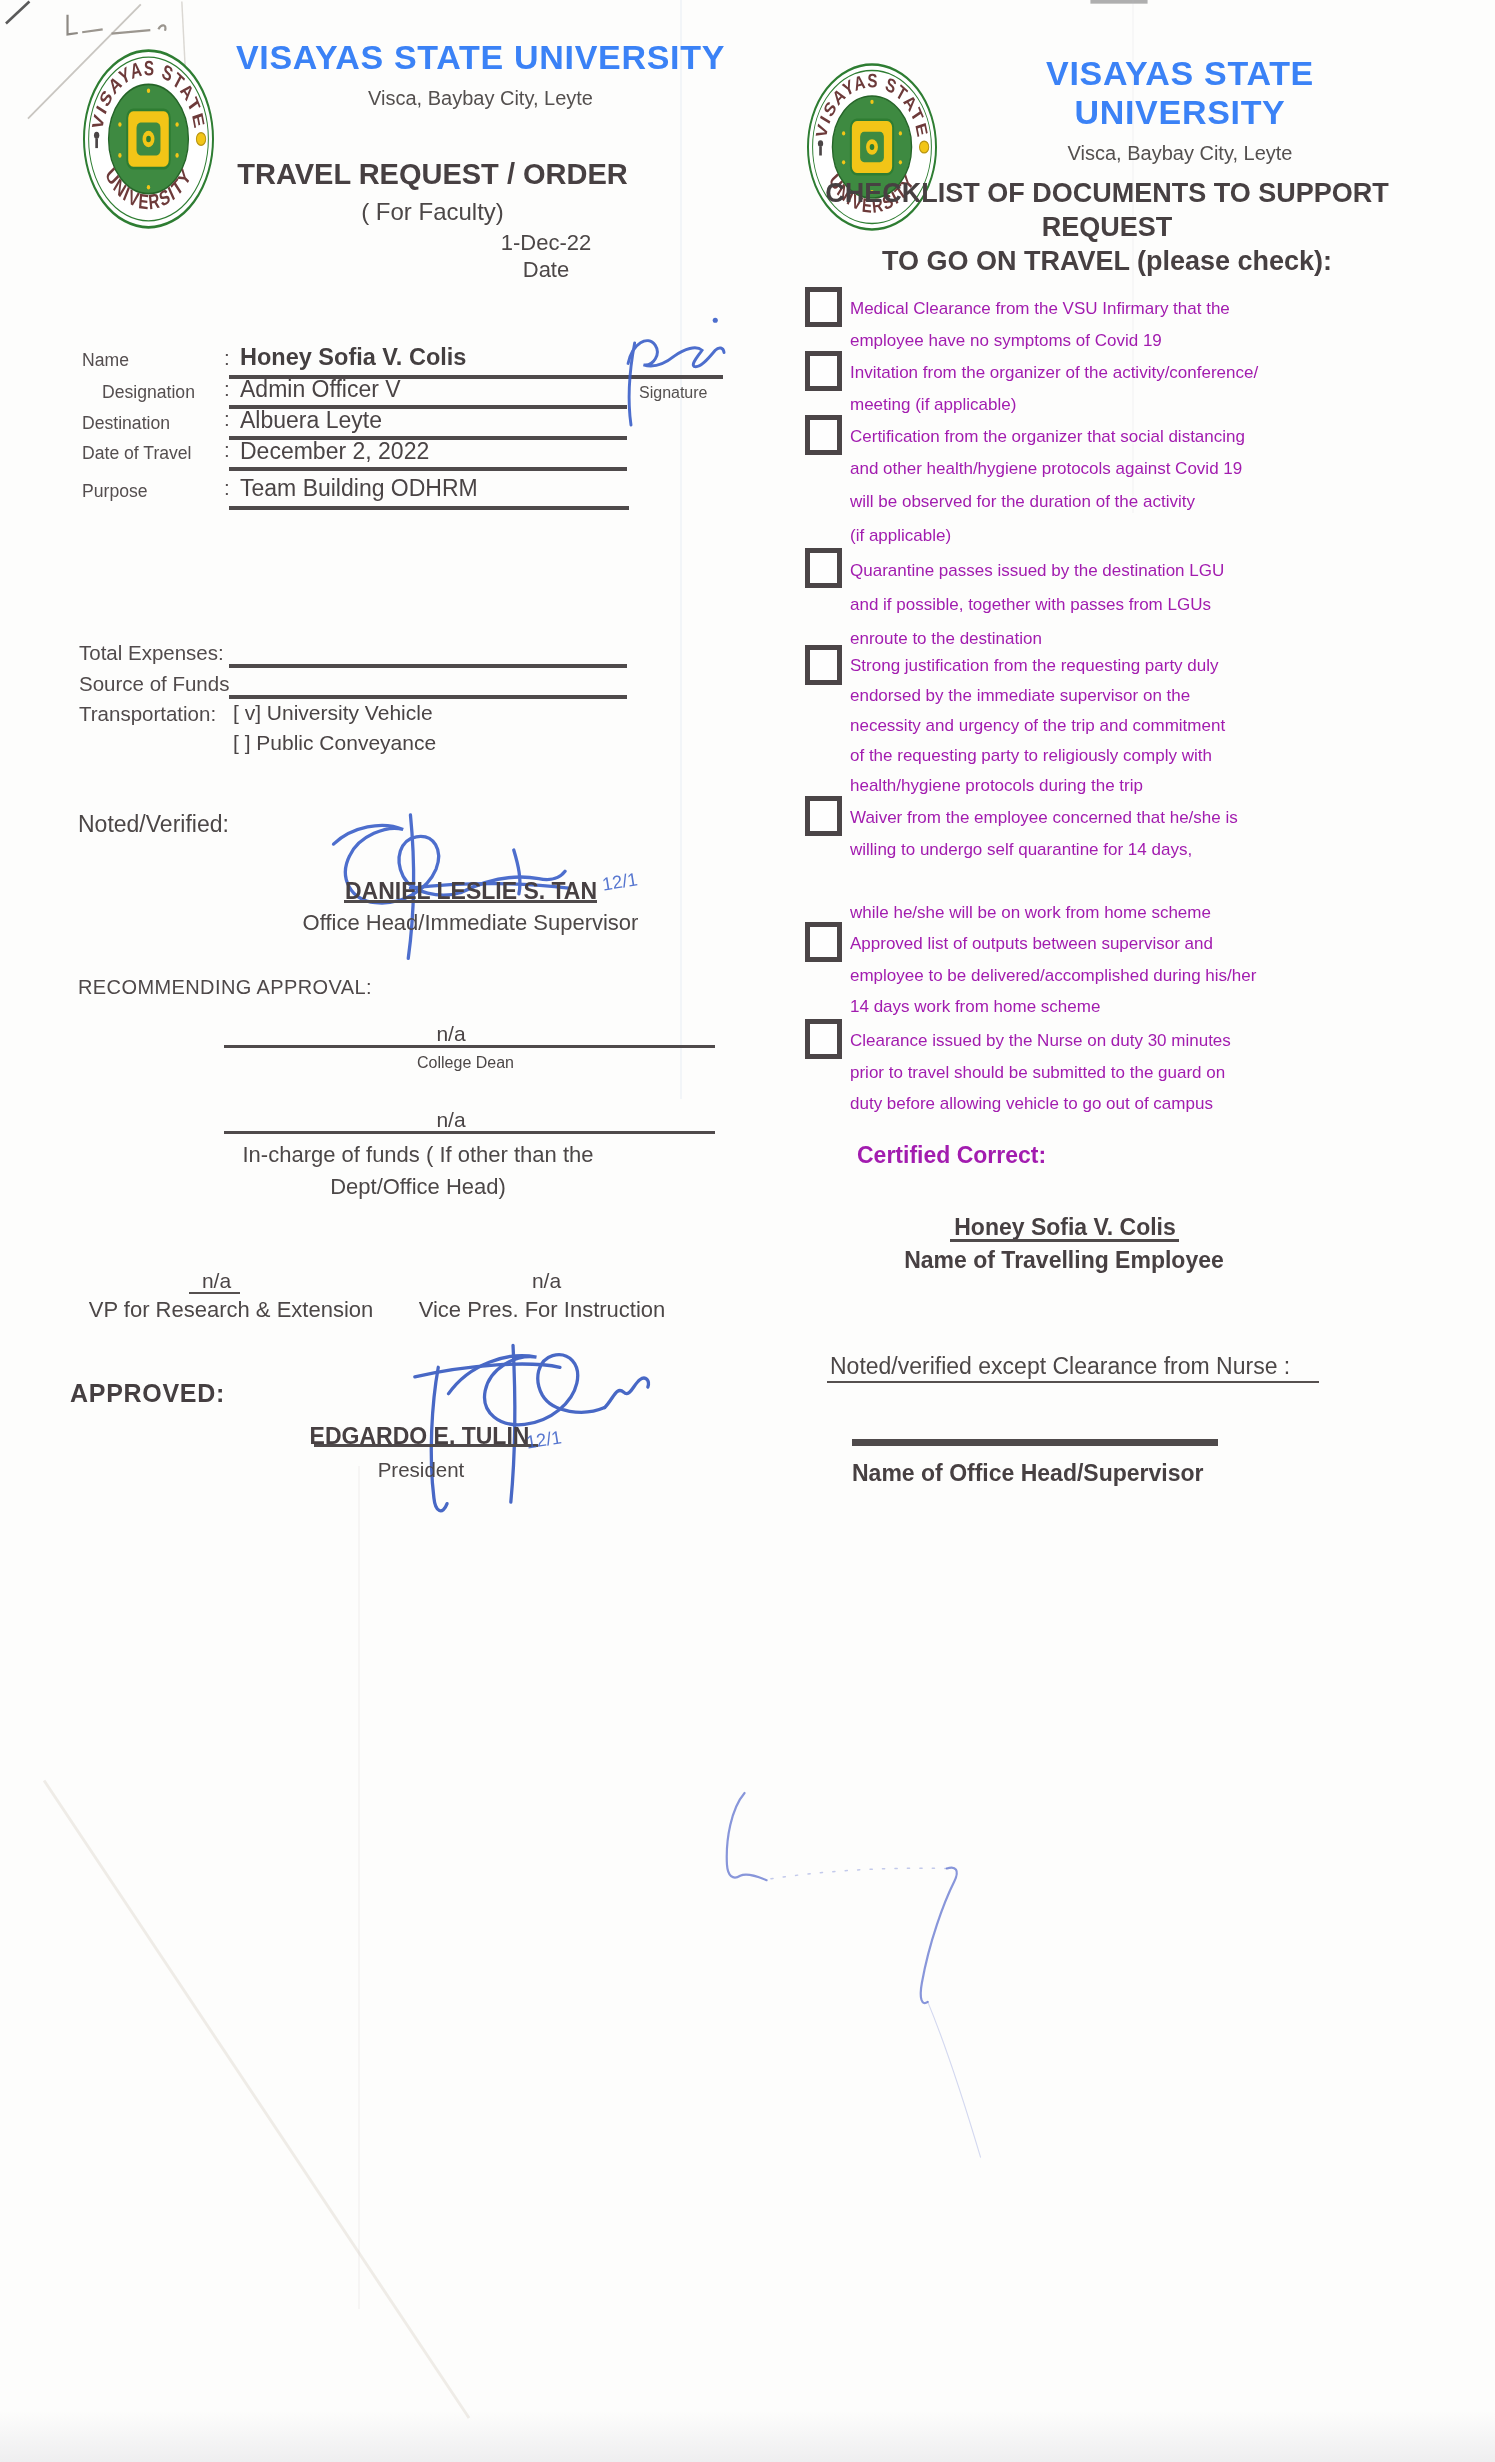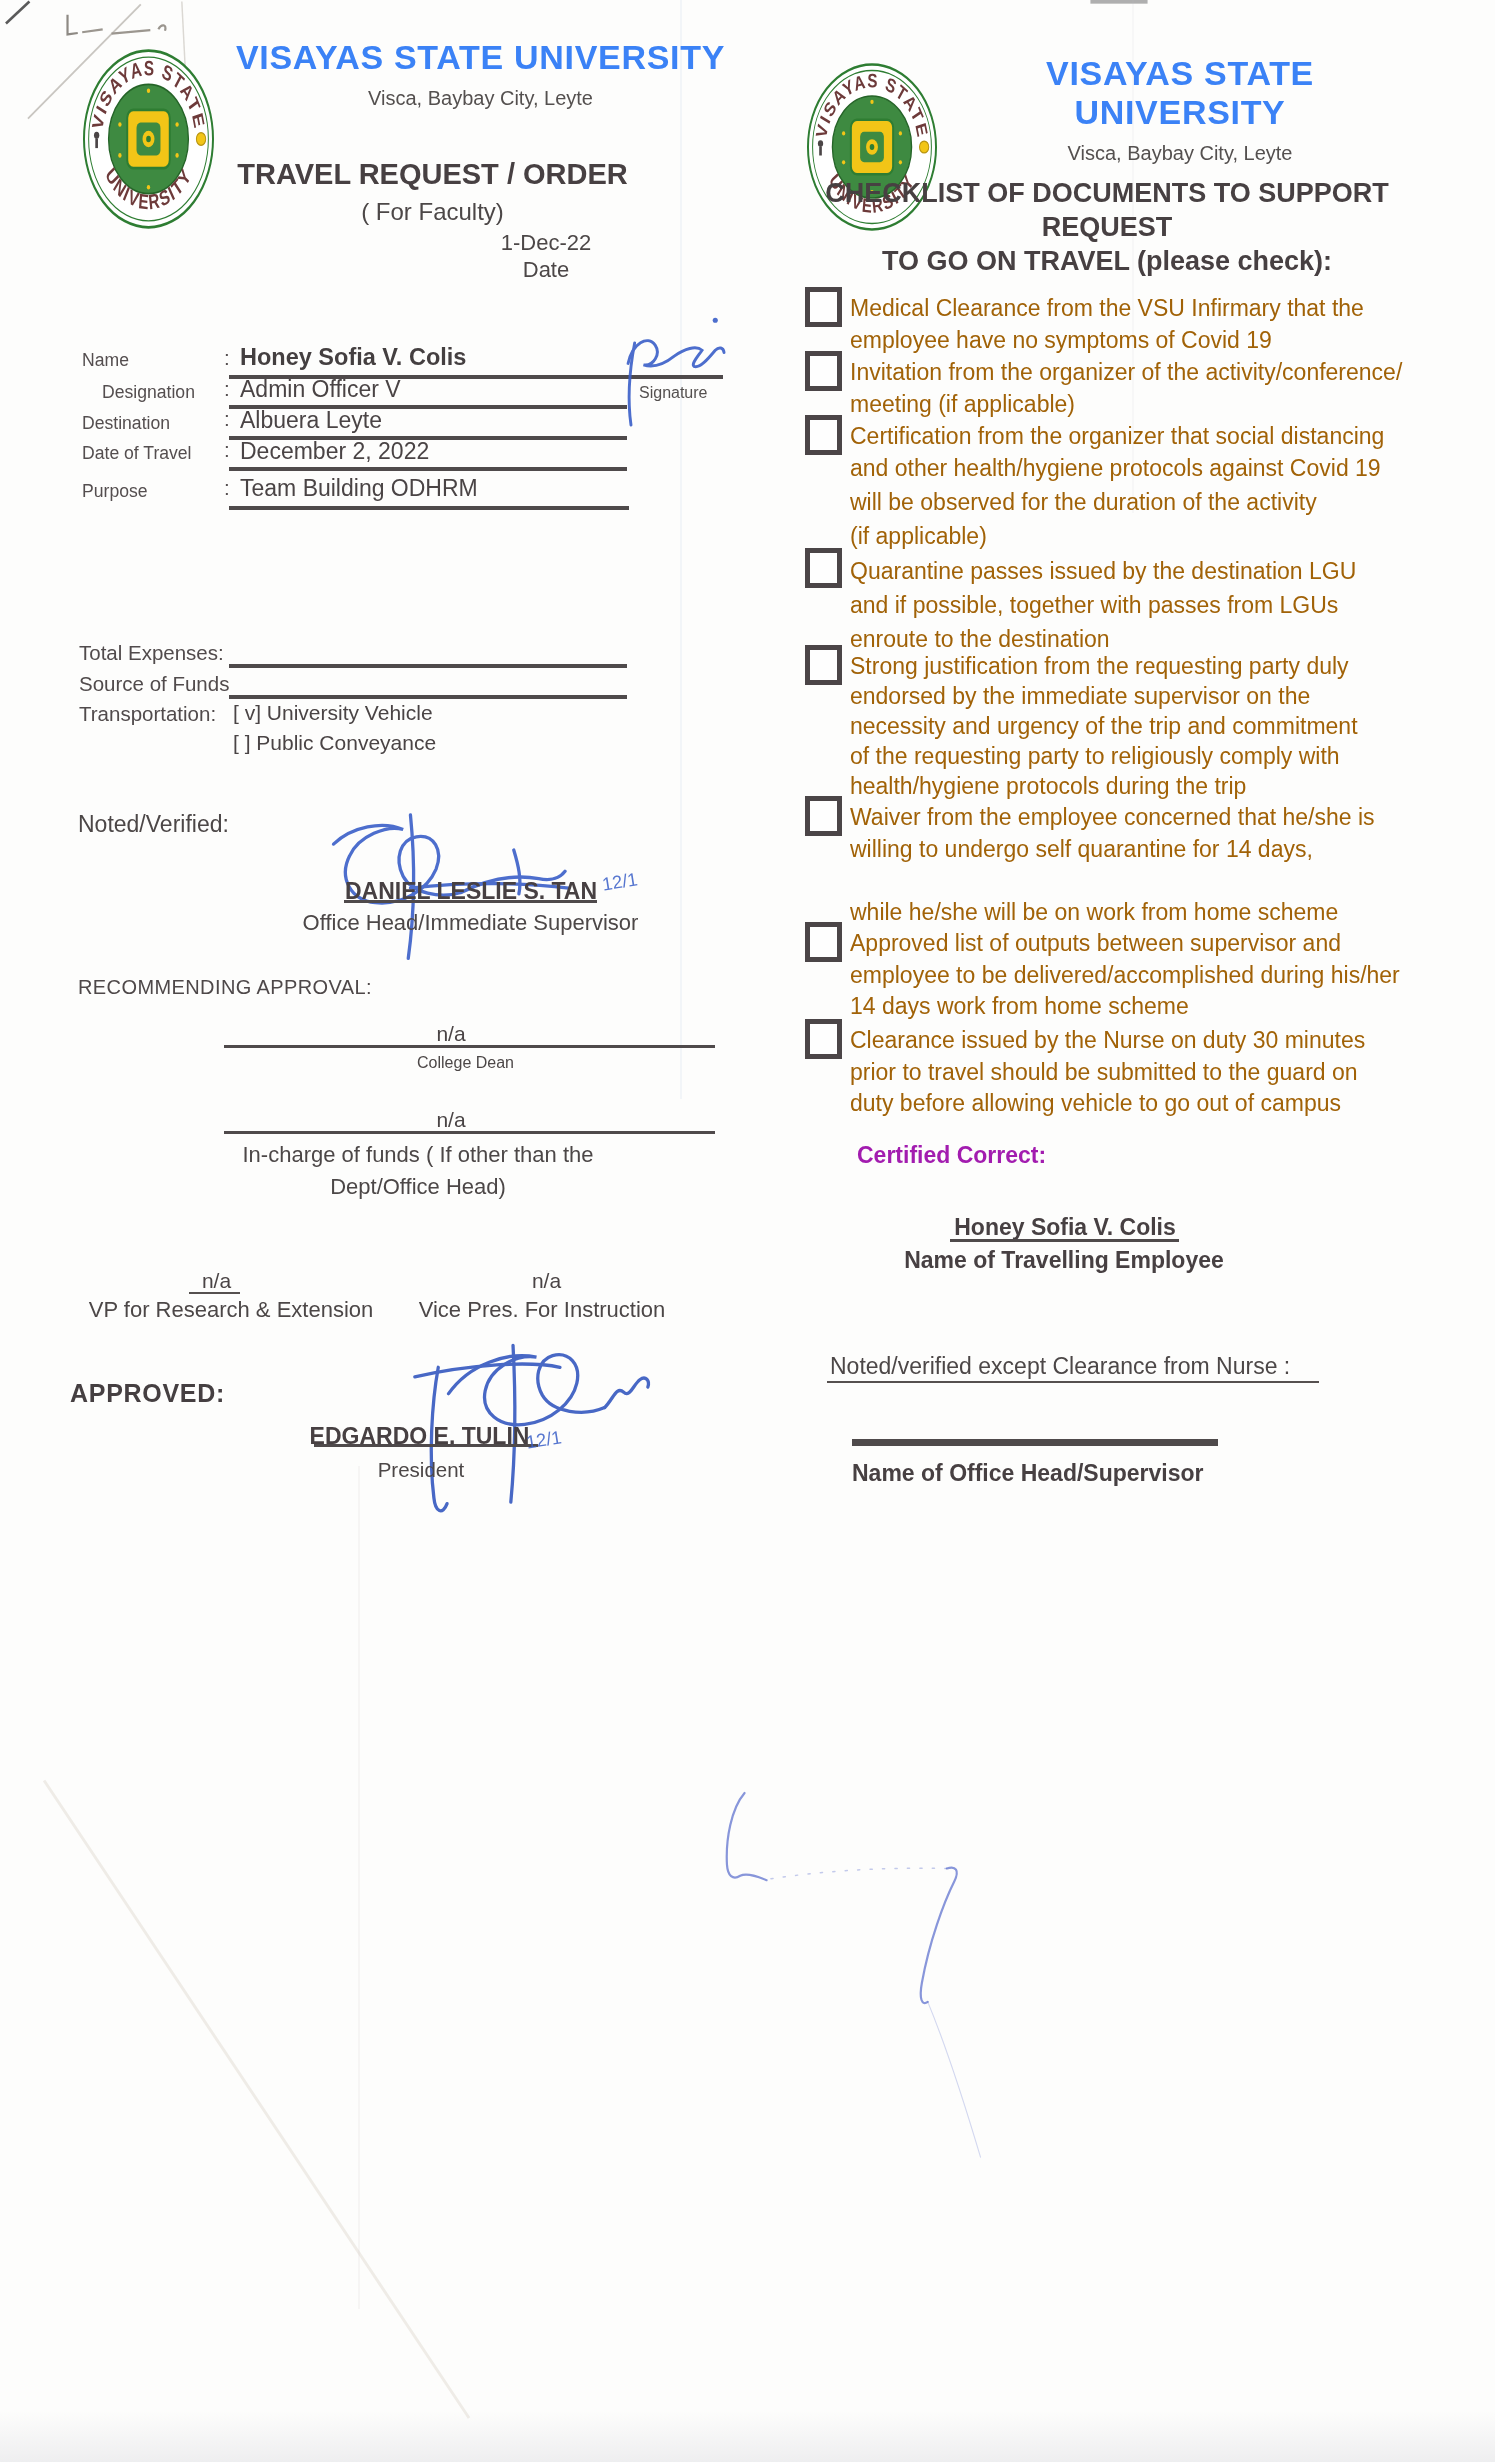--- a/index.html
+++ b/index.html
@@ -13,21 +13,21 @@
   .center { text-align:center; }
   .rule { position:absolute; background:#4f4a4b; height:3.7px; }
   .rule3 { position:absolute; background:#55504f; height:2.2px; }
   .uni-name { font-size:34px; font-weight:bold; color:#3b82f6; letter-spacing:0.7px; }
   .uni-addr { font-size:20px; color:#54504f; margin-top:10.3px; }
   .h-title { font-size:29px; font-weight:bold; color:#474042; }
   .h-sub { font-size:24px; color:#4c4747; margin-top:6.6px; }
   .chk-title { font-size:27px; font-weight:bold; color:#474042; line-height:34px; }
   .cl-box { position:absolute; width:37px; height:40px; border:5.9px solid #4b4547; background:#fefefe; box-sizing:border-box; }
   .cl-text { position:absolute; left:850px; width:601px; }
-  .cl-line { font-size:23px; line-height:31.5px; height:31.5px; color:#a16207; white-space:nowrap; }
+  .cl-line { font-size:17px; line-height:31.5px; height:31.5px; color:#a21caf; white-space:nowrap; }
   .fld-label { position:absolute; left:82px; font-size:17.6px; color:#544e4f; }
   .fld-colon { position:absolute; left:224px; font-size:20.5px; color:#544e4f; }
   .fld-value { position:absolute; left:240px; font-size:23px; color:#4a4445; white-space:nowrap; }
   .bold { font-weight:bold; }
   .u-name { font-size:23px; font-weight:bold; color:#474042; white-space:nowrap; }
   .small-note { font-size:16px; color:#54504f; }
   .ink-note { position:absolute; color:#3a5fc8; font-size:18.3px; transform:rotate(-9deg); opacity:.85; }
   svg.overlay { position:absolute; left:0; top:0; pointer-events:none; }
   .streak { position:absolute; pointer-events:none; }
   .bottom-smudge { position:absolute; left:0; bottom:0; width:100%; height:51px;

